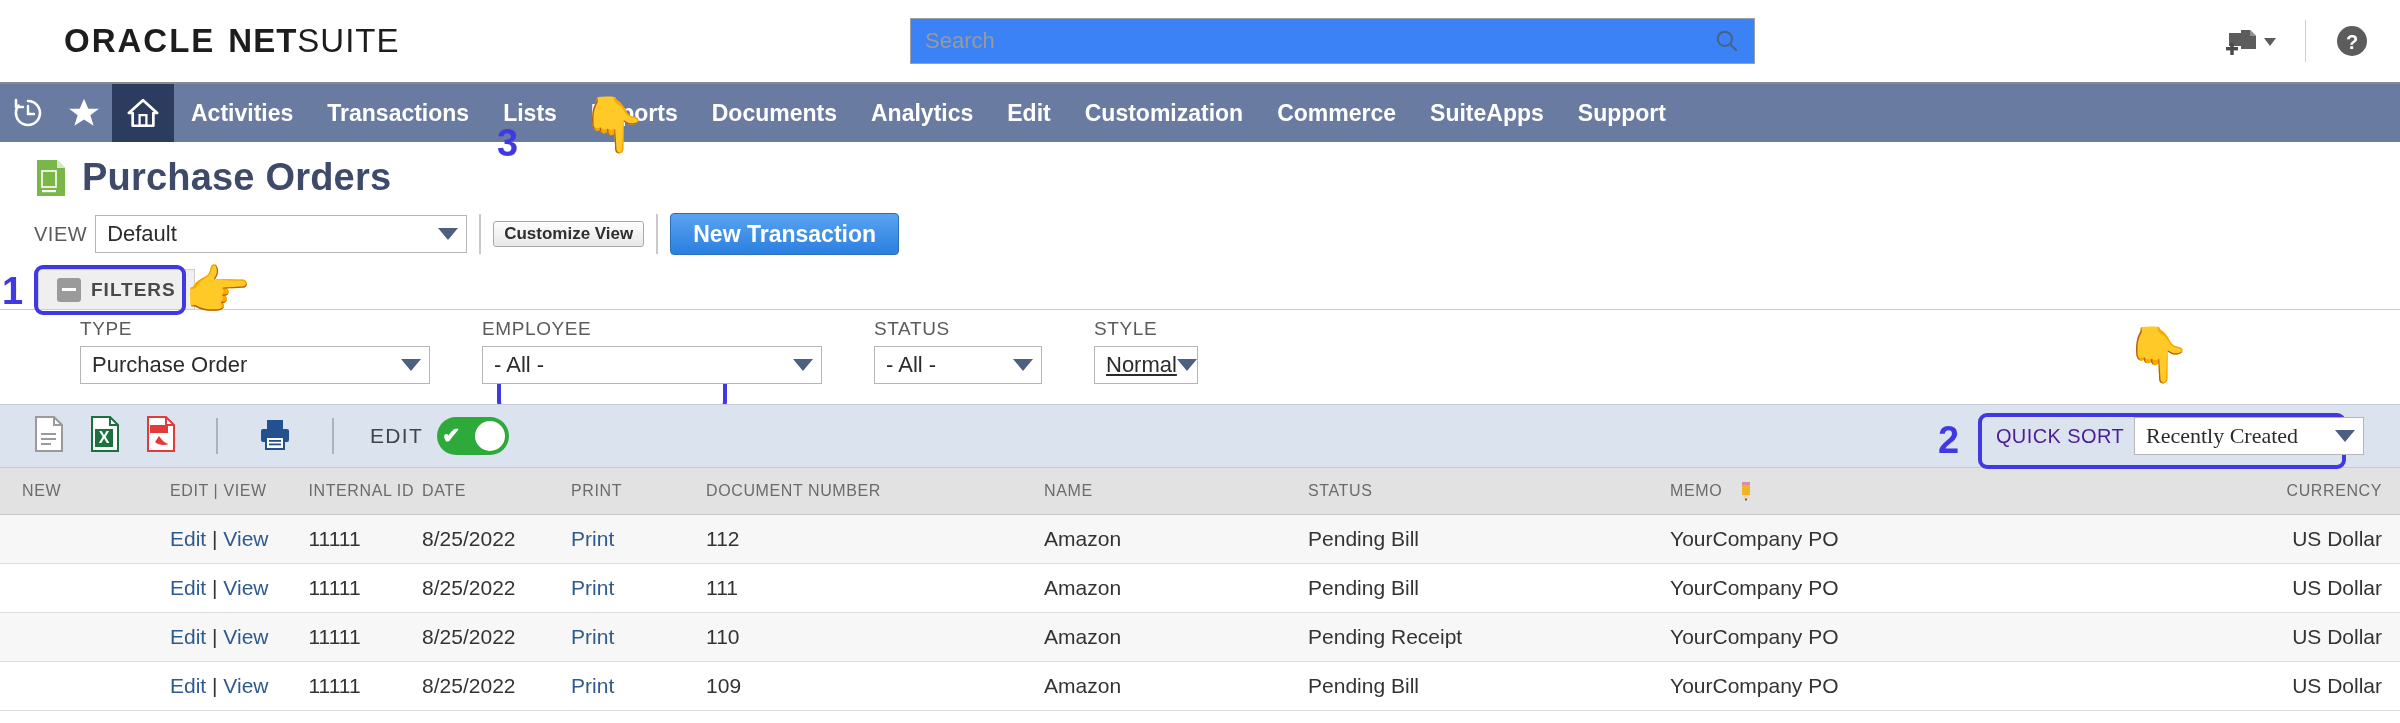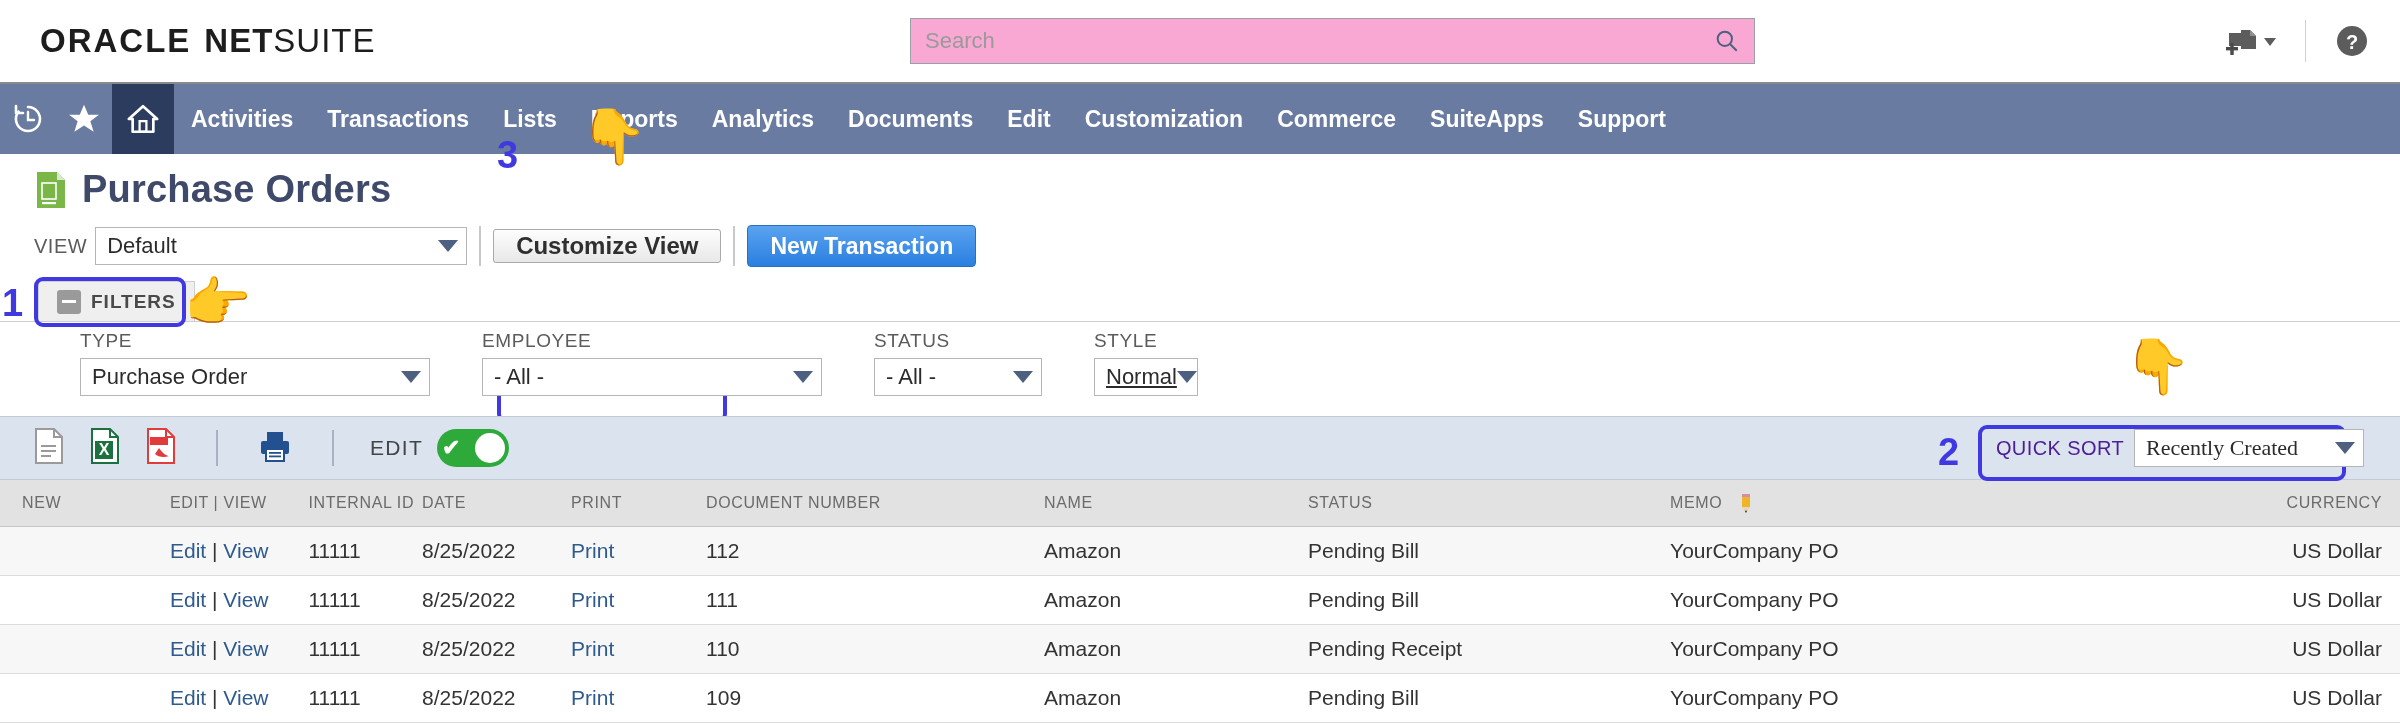--- a/index.html
+++ b/index.html
@@ -13,39 +13,39 @@
   
   .topbar {
     height: 84px;
     background: #ffffff;
     border-bottom: 2px solid #8a8a8a;
     display: flex;
     align-items: center;
     position: relative;
   }
   .logo {
-    margin-left: 40px;
+    margin-left: 64px;
     display: flex;
     align-items: baseline;
     font-size: 33px;
     letter-spacing: 1.2px;
     color: #1d1d1d;
     justify-content: flex-end;
   }
   .logo .oracle { font-weight: 700; letter-spacing: 2px; }
   .logo .net { font-weight: 700; margin-left: 13px; letter-spacing: 1px;}
   .logo .suite { font-weight: 300; letter-spacing: 1px; }
 
   .searchwrap {
     position: absolute;
     left: 910px;
     width: 845px;
     height: 46px;
     border: 1px solid #9aa0a6;
-    background: #f9a8d4;
+    background: #3b82f6;
     display: flex;
     align-items: center;
     padding: 0 14px;
   }
   .searchwrap input {
     flex: 1;
     border: 0;
     outline: none;
     font-size: 22px;
     font-family: "Liberation Sans", sans-serif;
@@ -62,21 +62,21 @@
     align-items: center;
     gap: 26px;
   }
   .topicons .divider {
     width: 1px; height: 42px; background: #cfcfcf;
   }
   .icon-btn { display: flex; align-items: center; cursor: pointer; }
 
   
   .navbar {
-    height: 70px;
+    height: 58px;
     background: #667architecture;
     background: #6a7ba2;
     display: flex;
     align-items: stretch;
   }
   .nav-icon {
     width: 56px;
     display: flex; align-items: center; justify-content: center;
     cursor: pointer;
   }
@@ -123,26 +123,26 @@
     width: 0; height: 0;
     border-left: 10px solid transparent;
     border-right: 10px solid transparent;
     border-top: 12px solid #4d6080;
   }
   .view-select { width: 372px; }
 
   .vert-div { width: 2px; height: 40px; background: #c9c9c9; margin: 0 12px; }
 
   .btn-grey {
-    height: 34px;
-    padding: 0 22px;
+    height: 26px;
+    padding: 0 10px;
     background: linear-gradient(#fdfdfd, #e8e8e8);
     border: 1px solid #a9a9a9;
     border-radius: 3px;
-    font-size: 24px;
+    font-size: 17px;
     font-weight: 700;
     color: #2f2f2f;
     cursor: pointer;
     font-family: "Liberation Sans", sans-serif;
   }
   .btn-blue {
     height: 42px;
     padding: 0 22px;
     background: linear-gradient(#5aa3f0, #2a7fe0);
     border: 1px solid #2a6fbd;
@@ -350,22 +350,22 @@
     <svg width="34" height="34" viewBox="0 0 24 24">
       <path d="M12 3 L22 12 H19.3 V21 H4.7 V12 H2 Z" fill="none" stroke="#fff" stroke-width="1.9" stroke-linejoin="round"></path>
       <rect x="9.6" y="13.5" width="4.8" height="7.5" fill="none" stroke="#fff" stroke-width="1.6"></rect>
     </svg>
   </div>
 
   <div class="nav-item">Activities</div>
   <div class="nav-item">Transactions</div>
   <div class="nav-item">Lists</div>
   <div class="nav-item">Reports</div>
+  <div class="nav-item">Documents</div>
   <div class="nav-item">Analytics</div>
-  <div class="nav-item">Documents</div>
   <div class="nav-item">Edit</div>
   <div class="nav-item">Customization</div>
   <div class="nav-item">Commerce</div>
   <div class="nav-item">SuiteApps</div>
   <div class="nav-item">Support</div>
 </div>
 
 <div class="pagehead">
   <div class="title-row">
     <svg width="34" height="40" viewBox="0 0 34 40">

